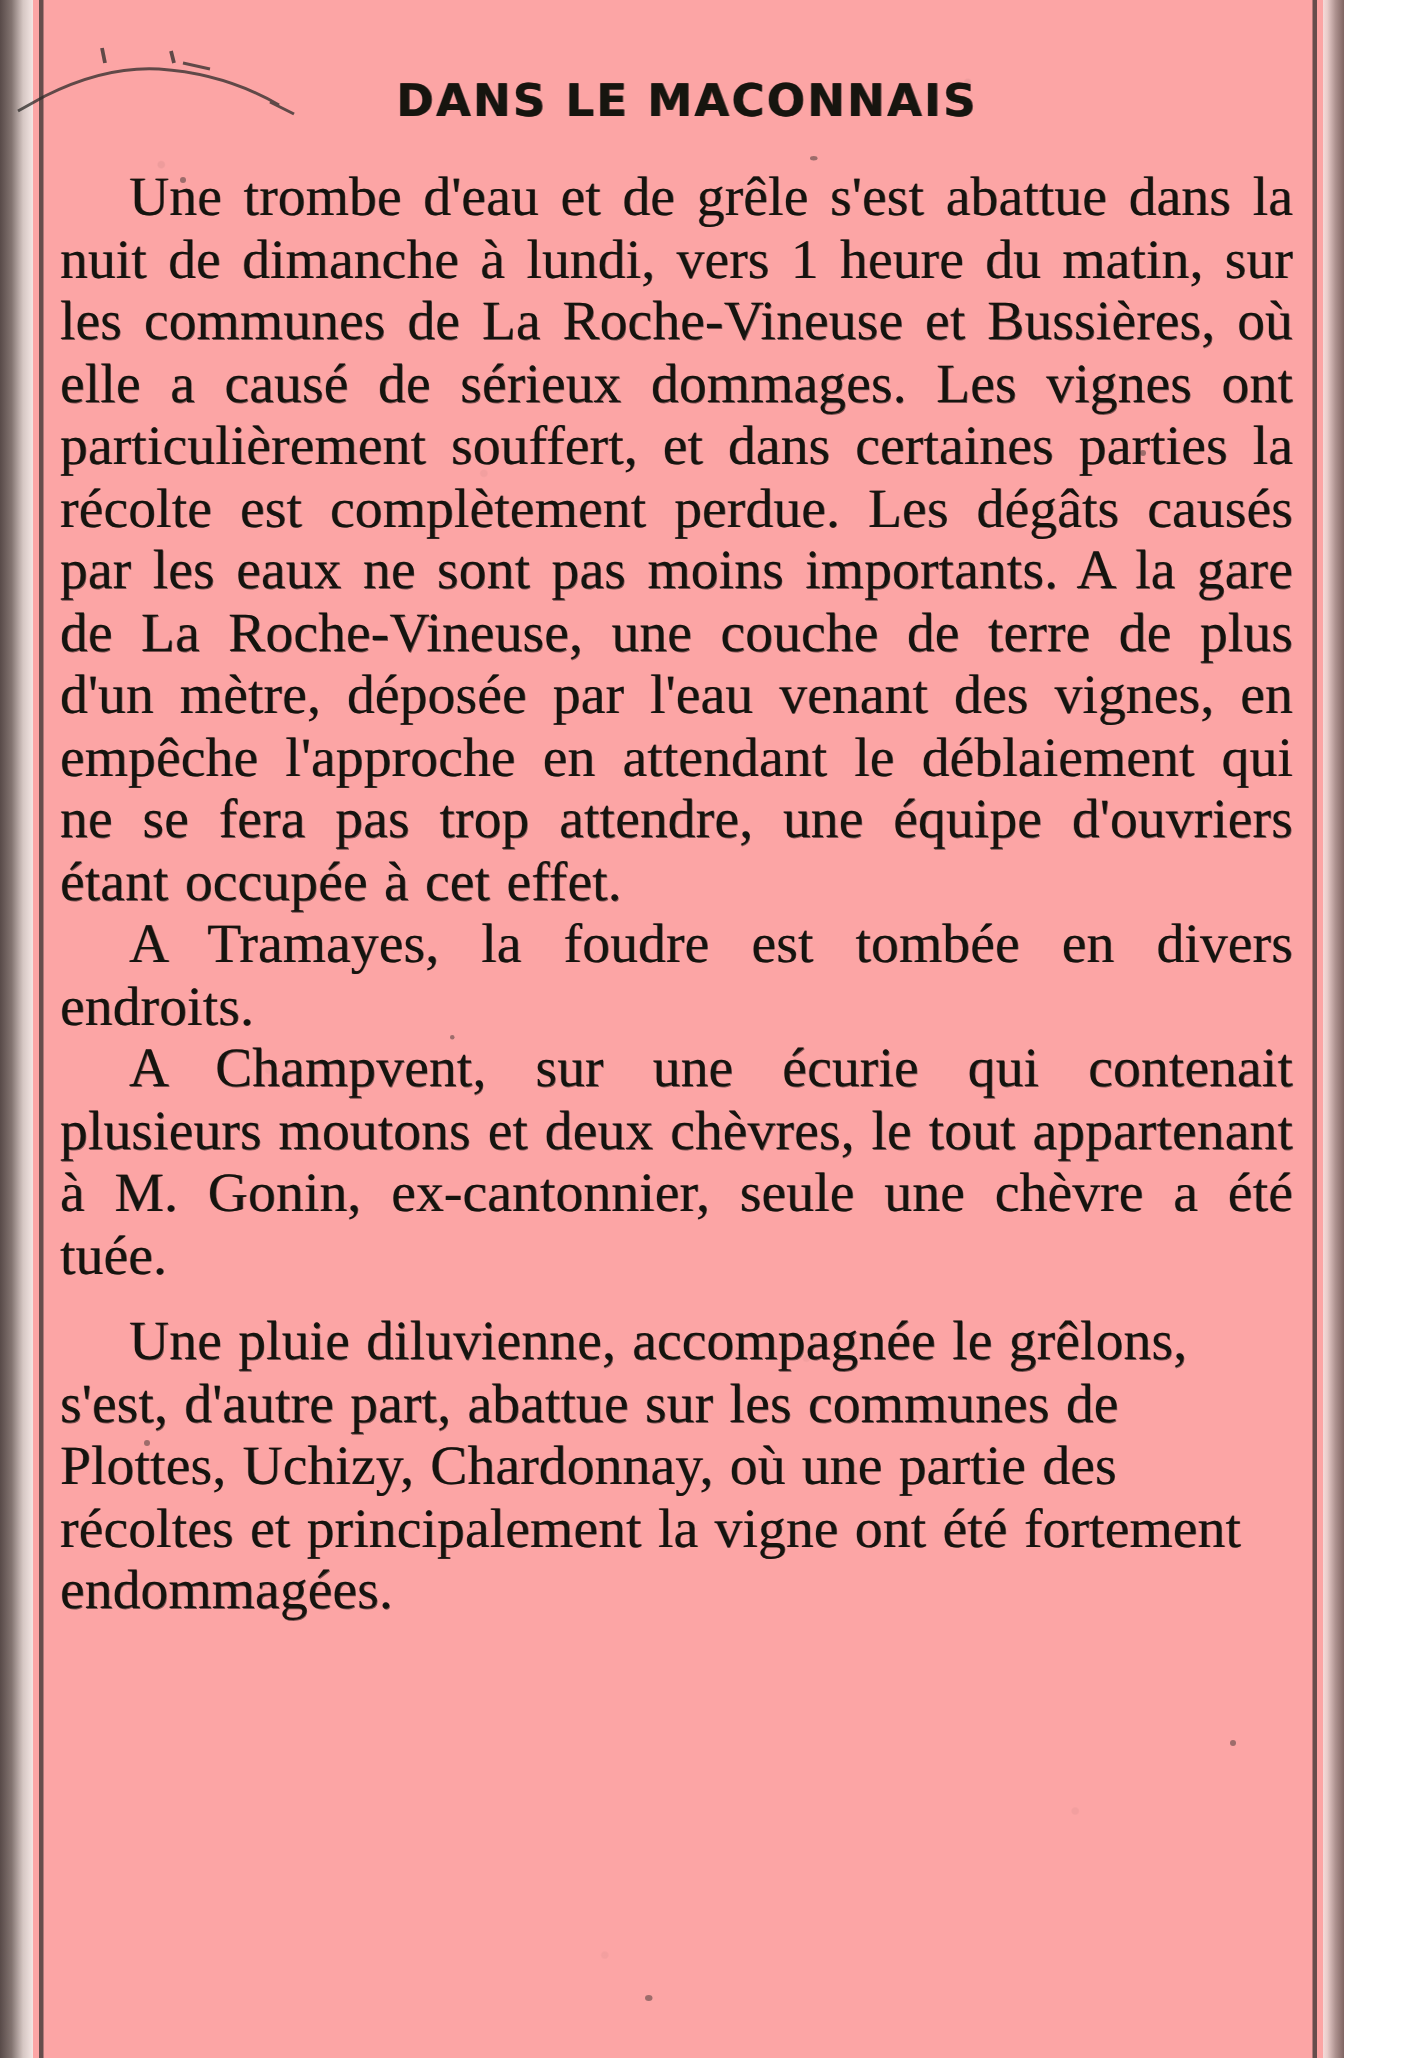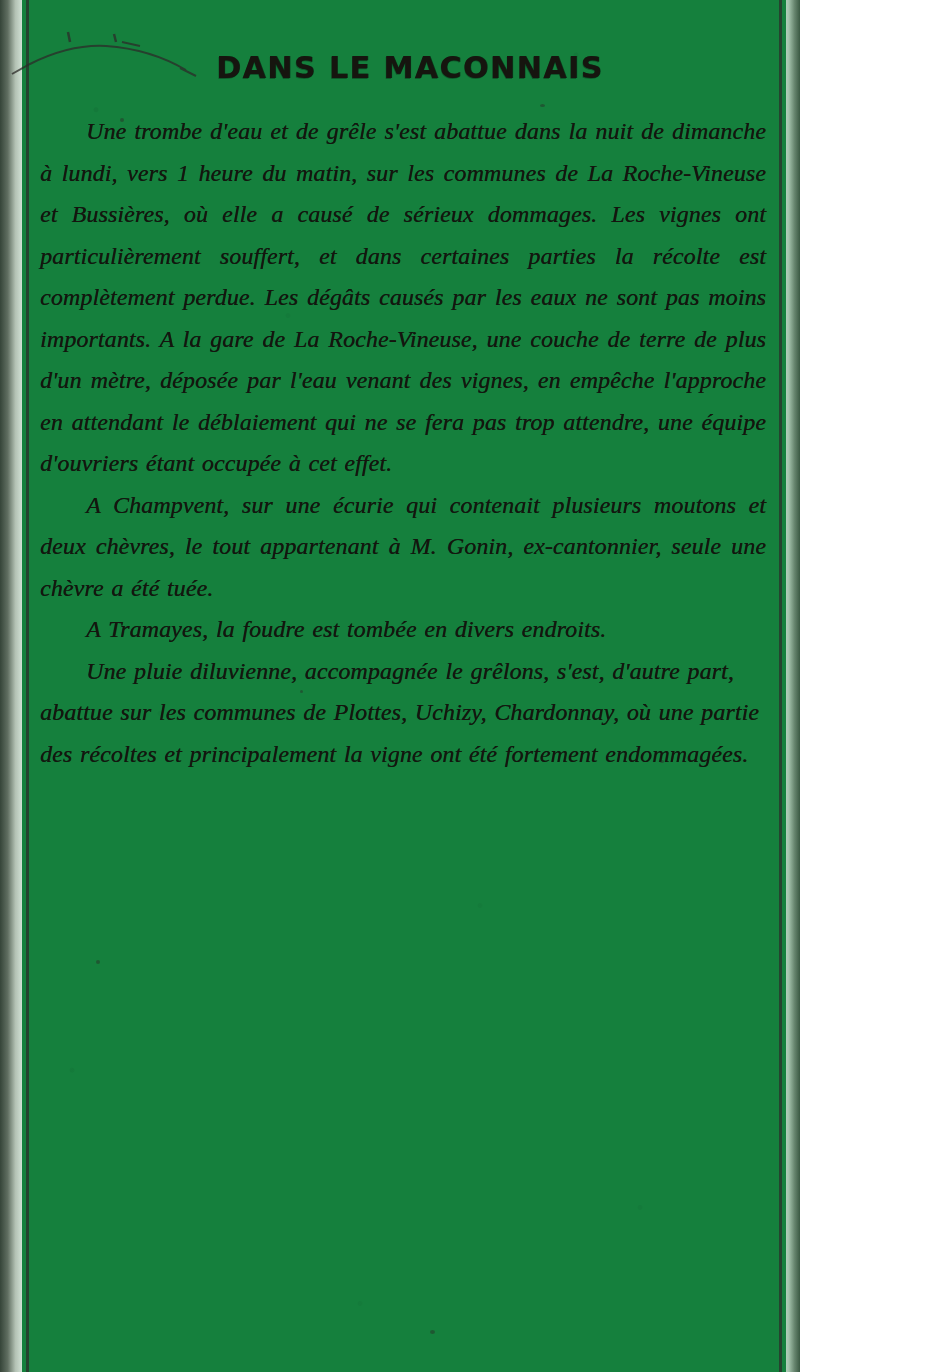--- a/index.html
+++ b/index.html
@@ -5,23 +5,23 @@
   html, body {
     margin: 0;
     padding: 0;
     background: #ffffff;
   }
   body {
     font-family: "Liberation Serif", serif;
   }
   .page {
     position: relative;
-    width: 800px;
+    width: 896px;
     height: 1372px;
-    background: #15803d;
+    background: #fca5a5;
     overflow: hidden;
   }
   
   .page::before {
     content: "";
     position: absolute;
     inset: 0;
     background:
       radial-gradient(circle at 12% 8%, rgba(0,0,0,0.055) 0 2px, transparent 3px),
       radial-gradient(circle at 72% 4%, rgba(0,0,0,0.05) 0 2px, transparent 3px),
@@ -94,36 +94,36 @@
     font-weight: bold;
     font-size: 30px;
     letter-spacing: 1.5px;
     color: #16150f;
     text-shadow: 0.6px 0.4px 0 rgba(0,0,0,0.55), -0.4px 0.5px 0 rgba(0,0,0,0.3);
     padding-left: 14px;
   }
 
   .article {
     margin-top: 26px;
-    font-size: 24px;
+    font-size: 37px;
     line-height: 41.5px;
     color: #15140f;
     text-align: justify;
     text-justify: inter-word;
     letter-spacing: 0.1px;
     word-spacing: 1.5px;
     text-shadow: 0.45px 0.35px 0 rgba(0,0,0,0.5), -0.35px 0.25px 0 rgba(0,0,0,0.22);
-    font-style: italic;
   }
   .article p {
     margin: 0;
     text-indent: 46px;
   }
   .article p:last-child {
     text-align: left;
+    margin-top: 16px;
   }
 
   
   .speck {
     position: absolute;
     background: #2a2926;
     border-radius: 50%;
     opacity: 0.45;
     z-index: 5;
     pointer-events: none;
@@ -145,22 +145,22 @@
     <path d="M58 2 L60 12" fill="none" stroke="#2c2b29" stroke-width="2.5"></path>
     <path d="M104 4 L106 12" fill="none" stroke="#2c2b29" stroke-width="2.5"></path>
     <path d="M112 12 L130 16" fill="none" stroke="#2c2b29" stroke-width="2"></path>
   </svg>
 
   <div class="content">
     <h1 class="headline">DANS LE MACONNAIS</h1>
 
     <div class="article">
       <p>Une trombe d'eau et de grêle s'est abattue dans la nuit de dimanche à lundi, vers 1 heure du matin, sur les communes de La Roche-Vineuse et Bussières, où elle a causé de sérieux dommages. Les vignes ont particulièrement souffert, et dans certaines parties la récolte est complètement perdue. Les dégâts causés par les eaux ne sont pas moins importants. A la gare de La Roche-Vineuse, une couche de terre de plus d'un mètre, déposée par l'eau venant des vignes, en empêche l'approche en attendant le déblaiement qui ne se fera pas trop attendre, une équipe d'ouvriers étant occupée à cet effet.</p>
+      <p>A Tramayes, la foudre est tombée en divers endroits.</p>
       <p>A Champvent, sur une écurie qui contenait plusieurs moutons et deux chèvres, le tout appartenant à M. Gonin, ex-cantonnier, seule une chèvre a été tuée.</p>
-      <p>A Tramayes, la foudre est tombée en divers endroits.</p>
       <p>Une pluie diluvienne, accompagnée le grêlons, s'est, d'autre part, abattue sur les communes de Plottes, Uchizy, Chardonnay, où une partie des récoltes et principalement la vigne ont été fortement endommagées.</p>
     </div>
   </div>
 
   <div class="speck" style="left:120px;top:118px;width:4px;height:4px;"></div>
   <div class="speck" style="left:540px;top:104px;width:5px;height:3px;"></div>
   <div class="speck" style="left:760px;top:300px;width:4px;height:4px;"></div>
   <div class="speck" style="left:300px;top:690px;width:3px;height:3px;"></div>
   <div class="speck" style="left:660px;top:760px;width:4px;height:3px;"></div>
   <div class="speck" style="left:96px;top:960px;width:4px;height:4px;"></div>

